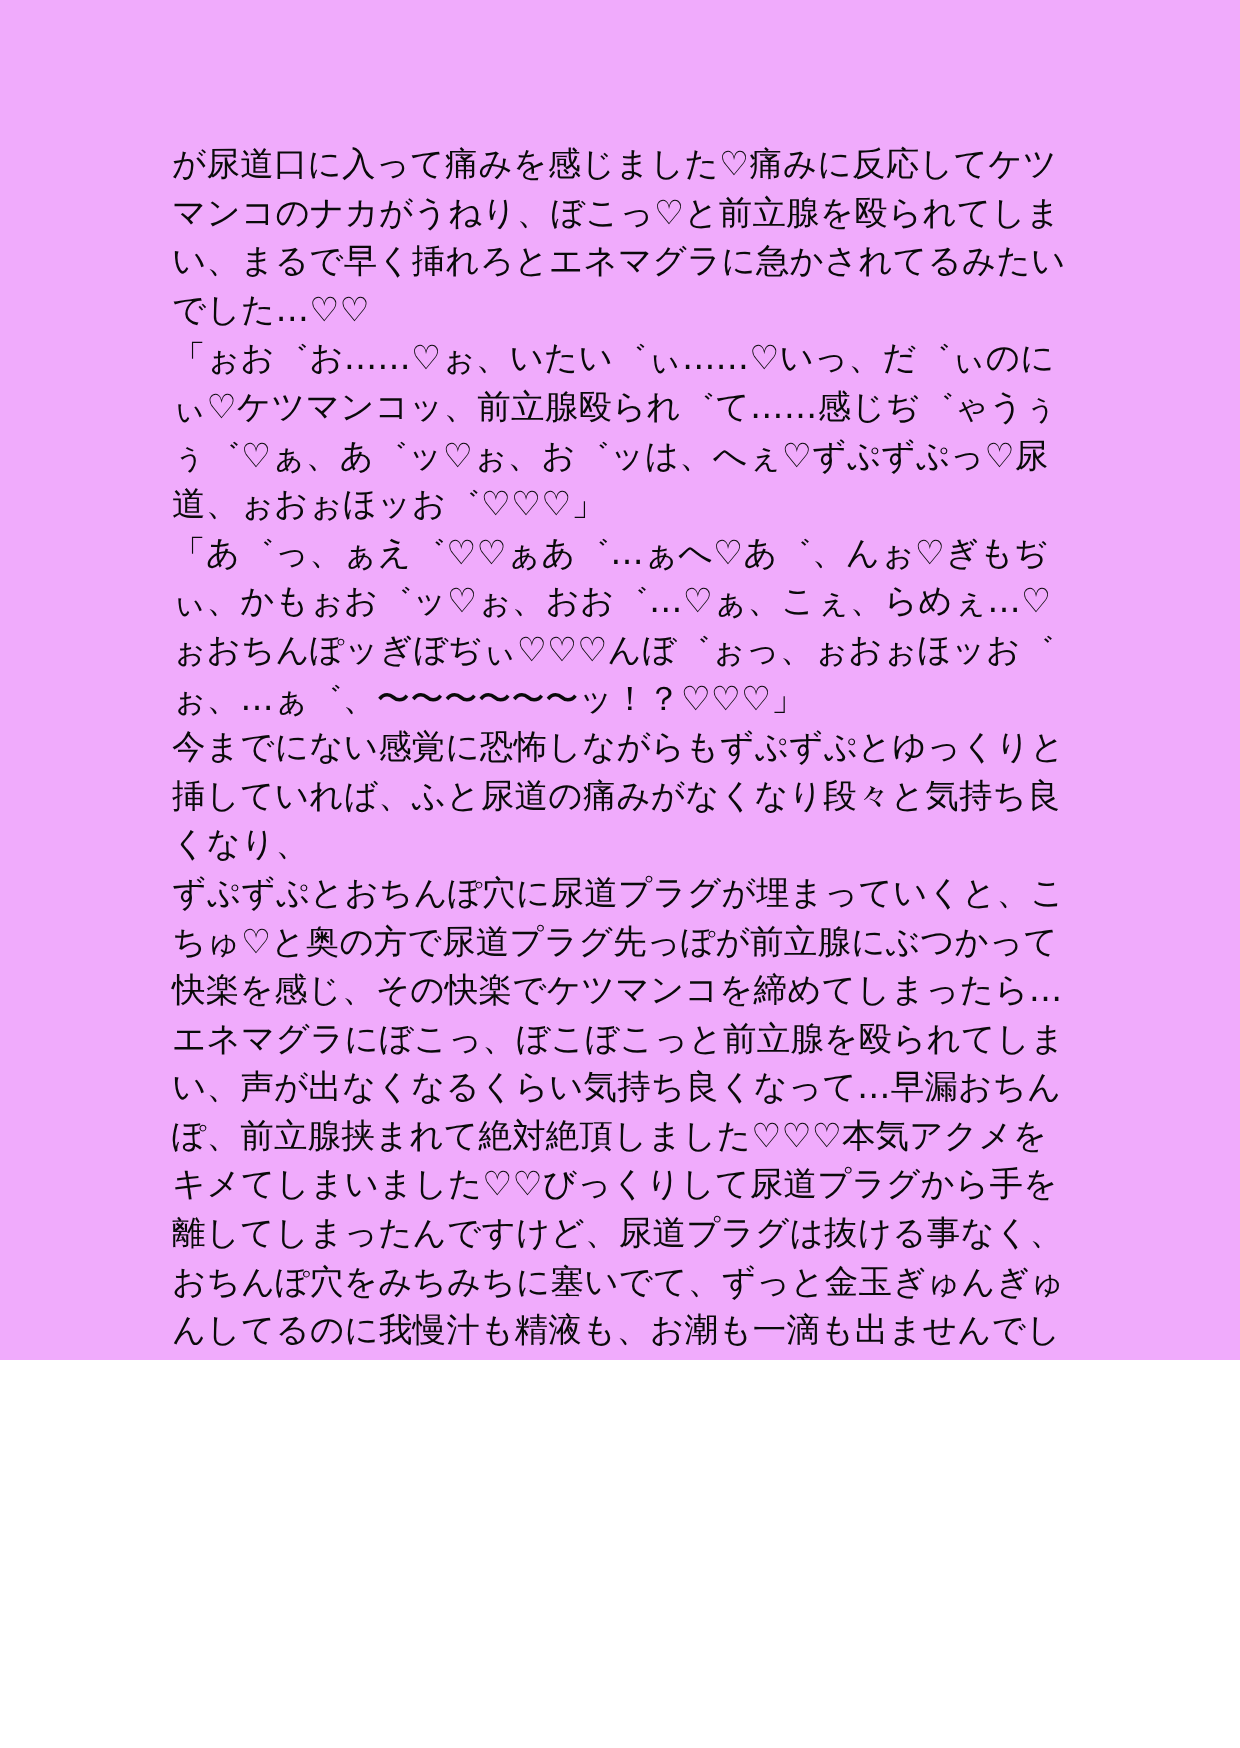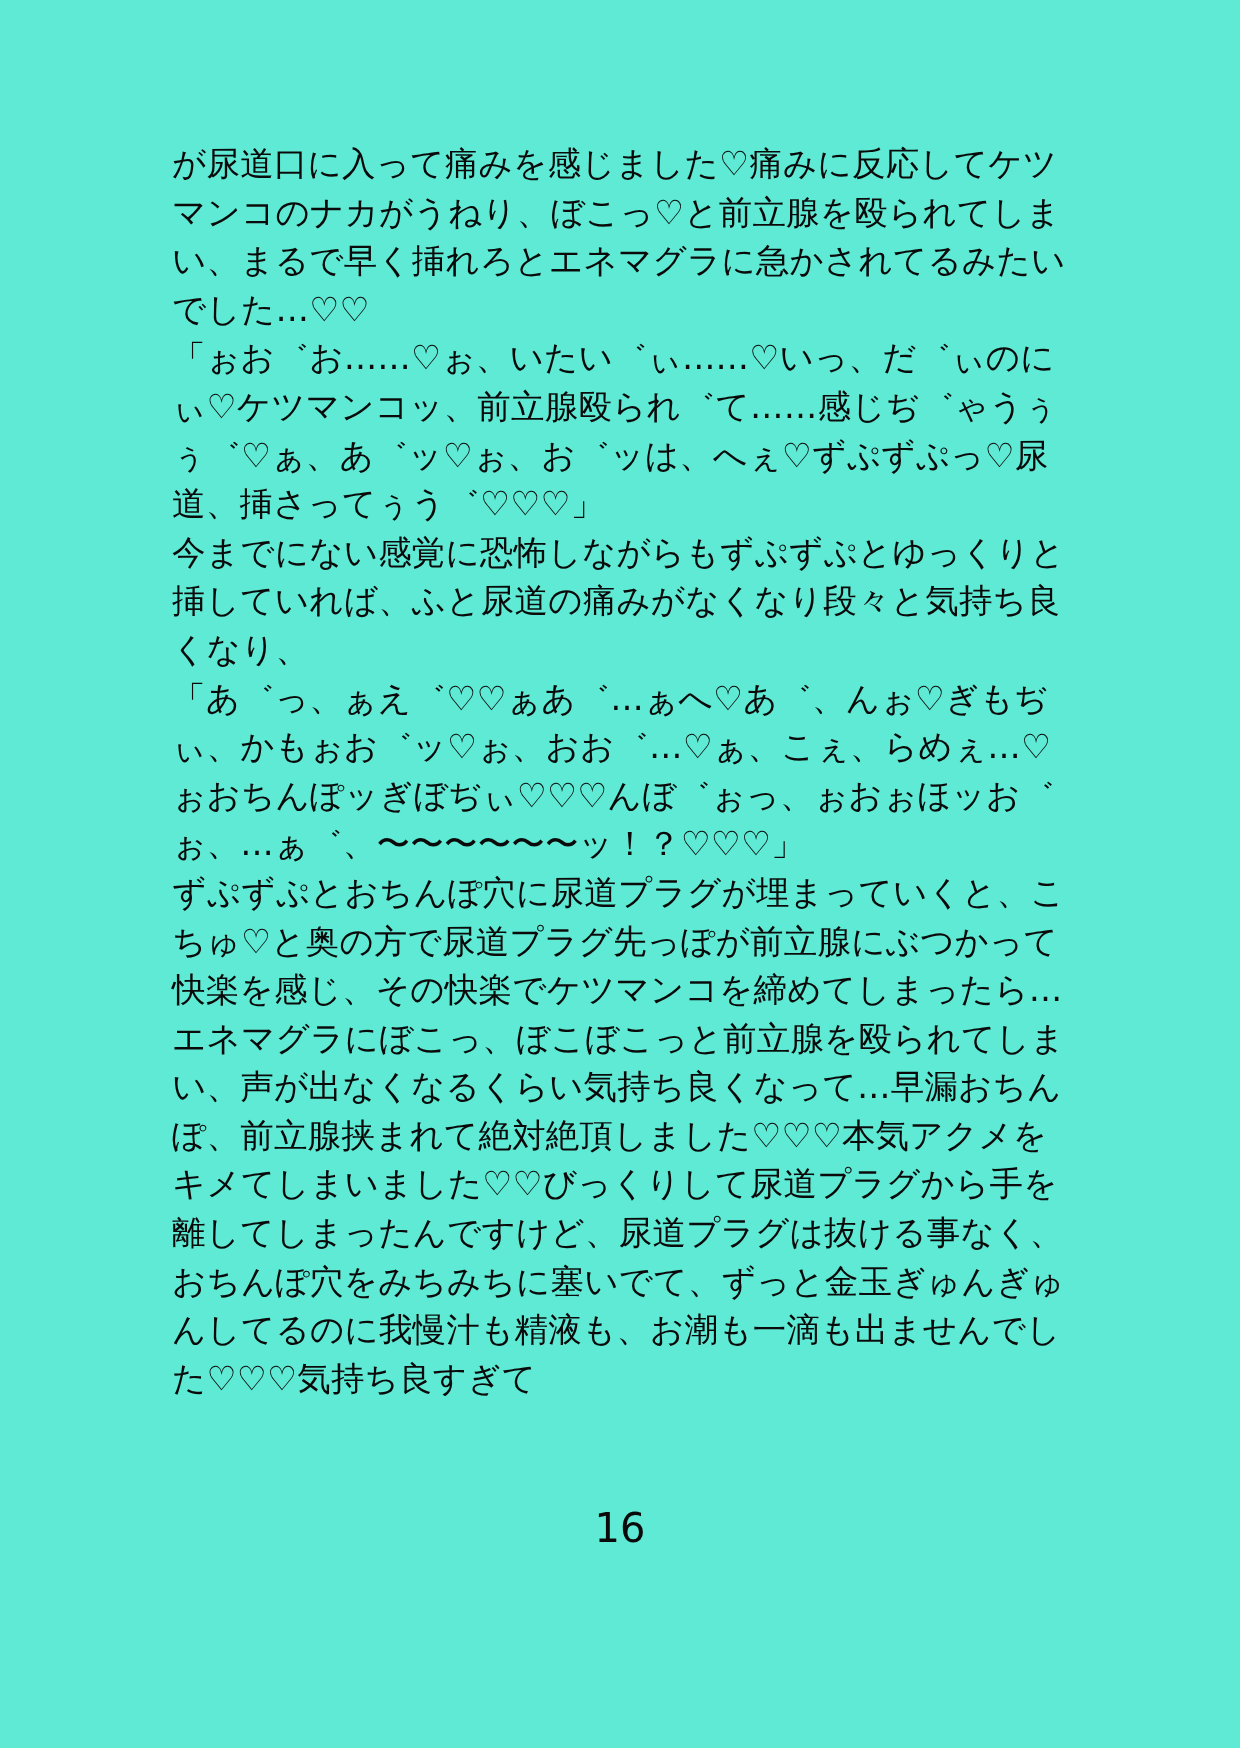--- a/index.html
+++ b/index.html
@@ -3,22 +3,22 @@
 <meta charset="utf-8">
 <style>
   html, body {
     margin: 0;
     padding: 0;
     background: #ffffff;
   }
   .page {
     position: relative;
     width: 1240px;
-    height: 1748px;
-    background: #5eead4;
+    height: 1360px;
+    background: #f0abfc;
     box-sizing: border-box;
     overflow: hidden;
   }
   .text-column {
     position: absolute;
     left: 172px;
     top: 140px;
     width: 900px;
   }
   .para {
@@ -42,19 +42,19 @@
     font-size: 40px;
     color: #0a0a0a;
   }
 </style>
 </head>
 <body>
 
 <div class="page">
   <div class="text-column">
     <p class="para">が尿道口に入って痛みを感じました♡痛みに反応してケツマンコのナカがうねり、ぼこっ♡と前立腺を殴られてしまい、まるで早く挿れろとエネマグラに急かされてるみたいでした…♡♡</p>
-    <p class="para">「ぉお゛お……♡ぉ、いたい゛ぃ……♡いっ、だ゛ぃのにぃ♡ケツマンコッ、前立腺殴られ゛て……感じぢ゛ゃうぅぅ゛♡ぁ、あ゛ッ♡ぉ、お゛ッは、へぇ♡ずぷずぷっ♡尿道、挿さってぅう゛♡♡♡」</p>
+    <p class="para">「ぉお゛お……♡ぉ、いたい゛ぃ……♡いっ、だ゛ぃのにぃ♡ケツマンコッ、前立腺殴られ゛て……感じぢ゛ゃうぅぅ゛♡ぁ、あ゛ッ♡ぉ、お゛ッは、へぇ♡ずぷずぷっ♡尿道、ぉおぉほッお゛♡♡♡」</p>
+    <p class="para">「あ゛っ、ぁえ゛♡♡ぁあ゛…ぁへ♡あ゛、んぉ♡ぎもぢぃ、かもぉお゛ッ♡ぉ、おお゛…♡ぁ、こぇ、らめぇ…♡ぉおちんぽッぎぼぢぃ♡♡♡んぼ゛ぉっ、ぉおぉほッお゛ぉ、…ぁ゛、〜〜〜〜〜〜ッ！？♡♡♡」</p>
     <p class="para">今までにない感覚に恐怖しながらもずぷずぷとゆっくりと挿していれば、ふと尿道の痛みがなくなり段々と気持ち良くなり、</p>
-    <p class="para">「あ゛っ、ぁえ゛♡♡ぁあ゛…ぁへ♡あ゛、んぉ♡ぎもぢぃ、かもぉお゛ッ♡ぉ、おお゛…♡ぁ、こぇ、らめぇ…♡ぉおちんぽッぎぼぢぃ♡♡♡んぼ゛ぉっ、ぉおぉほッお゛ぉ、…ぁ゛、〜〜〜〜〜〜ッ！？♡♡♡」</p>
     <p class="para">ずぷずぷとおちんぽ穴に尿道プラグが埋まっていくと、こちゅ♡と奥の方で尿道プラグ先っぽが前立腺にぶつかって快楽を感じ、その快楽でケツマンコを締めてしまったら…エネマグラにぼこっ、ぼこぼこっと前立腺を殴られてしまい、声が出なくなるくらい気持ち良くなって…早漏おちんぽ、前立腺挟まれて絶対絶頂しました♡♡♡本気アクメをキメてしまいました♡♡びっくりして尿道プラグから手を離してしまったんですけど、尿道プラグは抜ける事なく、おちんぽ穴をみちみちに塞いでて、ずっと金玉ぎゅんぎゅんしてるのに我慢汁も精液も、お潮も一滴も出ませんでした♡♡♡気持ち良すぎて</p>
   </div>
   <div class="page-number">16</div>
 </div>
 
 </body></html>

